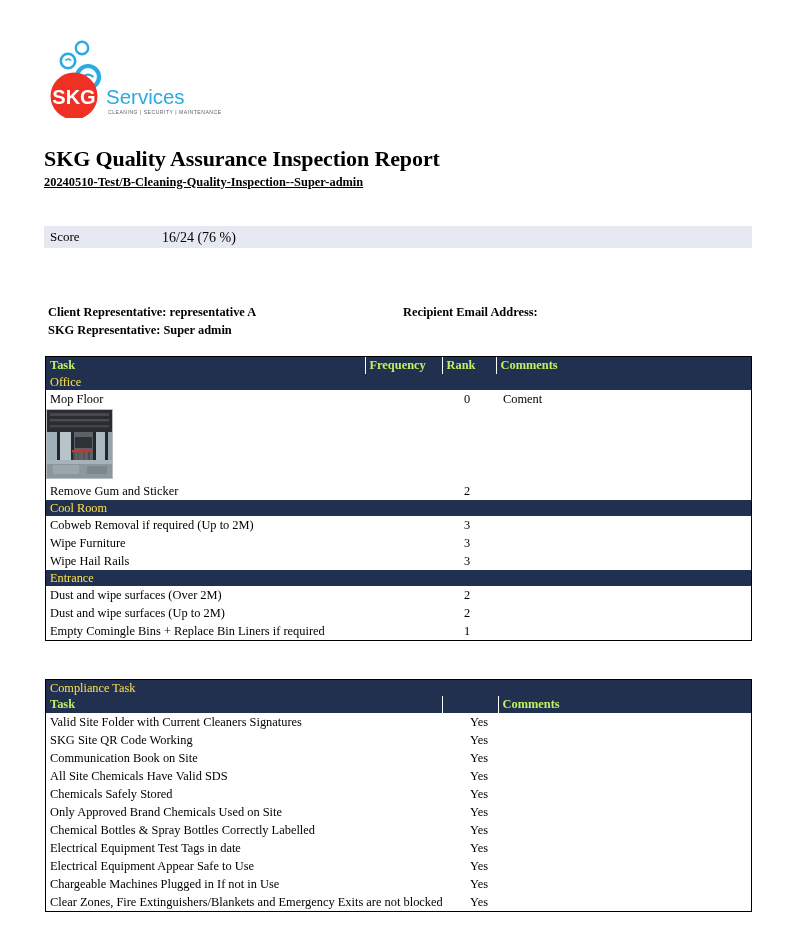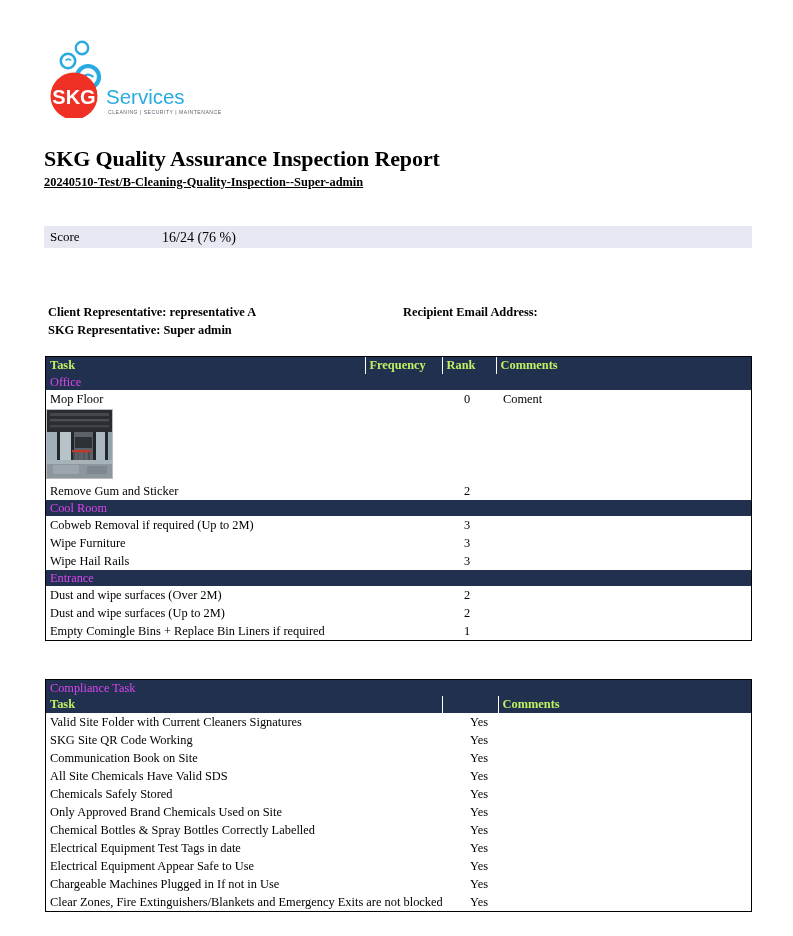--- a/index.html
+++ b/index.html
@@ -142,21 +142,21 @@
     border-right: 1.2px solid #ffffff;
     white-space: nowrap;
     overflow: hidden;
   }
   tr.hdr > th.last { border-right: none; }
   tr.hdr > th.center { text-align: left; }
 
   
   tr.section > td {
     background: #22304f;
-    color: #d946ef;
+    color: #fde047;
     font-size: 12.3px;
     height: 16px;
     line-height: 16px;
     padding-left: 4px;
     white-space: nowrap;
     overflow: hidden;
     font-family: Liberation Serif, serif;
   }
 
   

